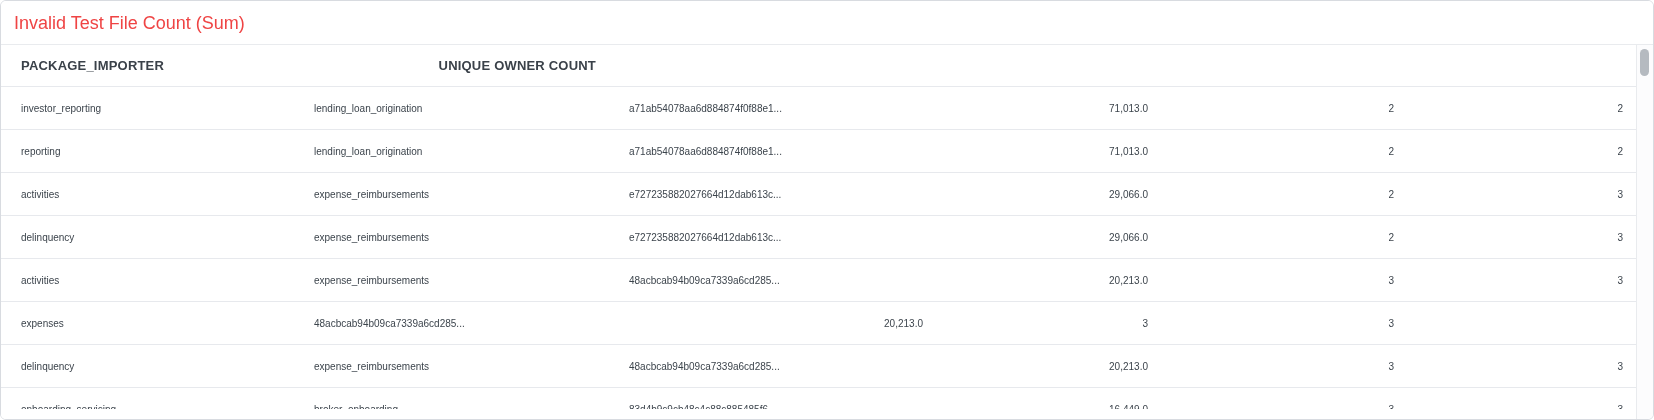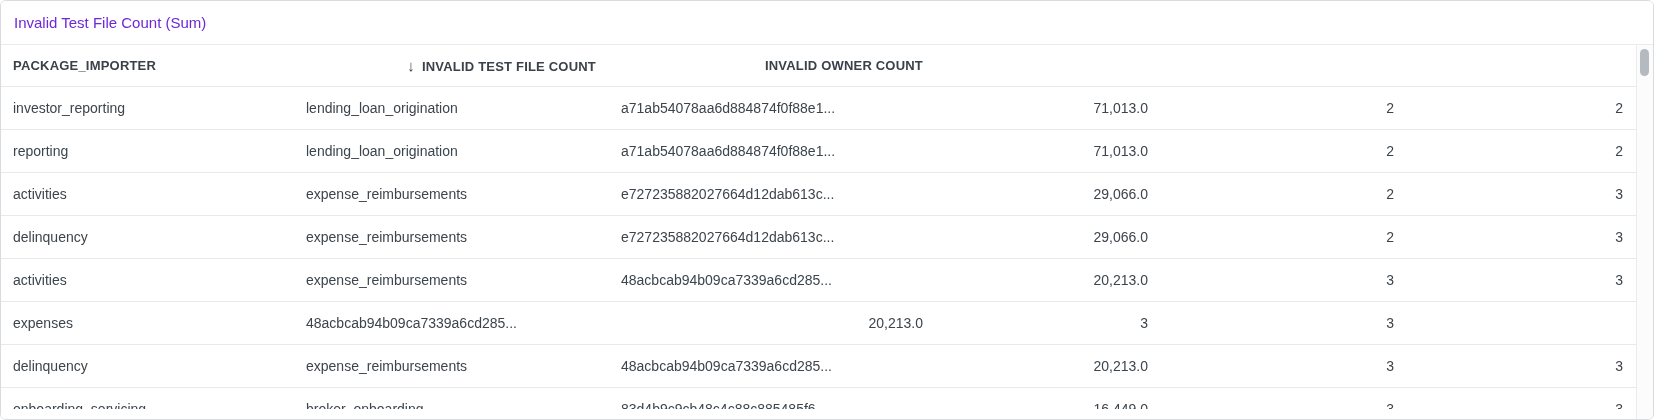--- a/index.html
+++ b/index.html
@@ -17,22 +17,22 @@
   }
 
   .title-bar {
     height: 44px;
     line-height: 44px;
     padding-left: 13px;
     border-bottom: 1px solid #e9ebee;
     background: #ffffff;
   }
   .title-bar .title-text {
-    font-size: 15px;
-    color: #6d28d9;
+    font-size: 18px;
+    color: #ef4444;
   }
 
   .table-area {
     position: absolute;
     top: 44px; left: 0; right: 0; bottom: 0;
   }
 
   .grid-wrap {
     position: absolute;
     top: 0; left: 0; right: 17px; bottom: 0;
@@ -64,27 +64,27 @@
     margin-right: 7px;
     color: #3a4149;
   }
 
   .row {
     height: 43px;
     border-bottom: 1px solid #e7e9ed;
     background: #ffffff;
   }
   .cell {
-    font-size: 14px;
+    font-size: 10px;
     color: #3c444c;
     white-space: nowrap;
     overflow: hidden;
   }
 
-  .left  { text-align: left;  padding-left: 12px; }
+  .left  { text-align: left;  padding-left: 20px; }
   .right { text-align: right; padding-right: 13px; }
 
   .hscroll {
     position: absolute;
     left: 0; right: 0; bottom: 0;
     height: 10px;
     background: #ffffff;
   }
 
   .vscroll {
@@ -111,22 +111,21 @@
 
   <div class="title-bar">
     <span class="title-text">Invalid Test File Count (Sum)</span>
   </div>
 
   <div class="table-area">
 
     <div class="grid-wrap">
       <div class="header-row" id="header-row">
           <div class="hcell left"><span>PACKAGE_IMPORTER</span></div>
-          <div class="hcell right"><span class="sort">↓</span><span>INVALID TEST FILE COUNT</span></div>
-          <div class="hcell right"><span>INVALID OWNER COUNT</span></div>
+          <div class="hcell right"><span>UNIQUE OWNER COUNT</span></div>
         </div>
       <div id="table-body">
           <div class="row">
             <div class="cell left">investor_reporting</div>
             <div class="cell left">lending_loan_origination</div>
             <div class="cell left">a71ab54078aa6d884874f0f88e1...</div>
             <div class="cell right">71,013.0</div>
             <div class="cell right">2</div>
             <div class="cell right">2</div>
           </div>

